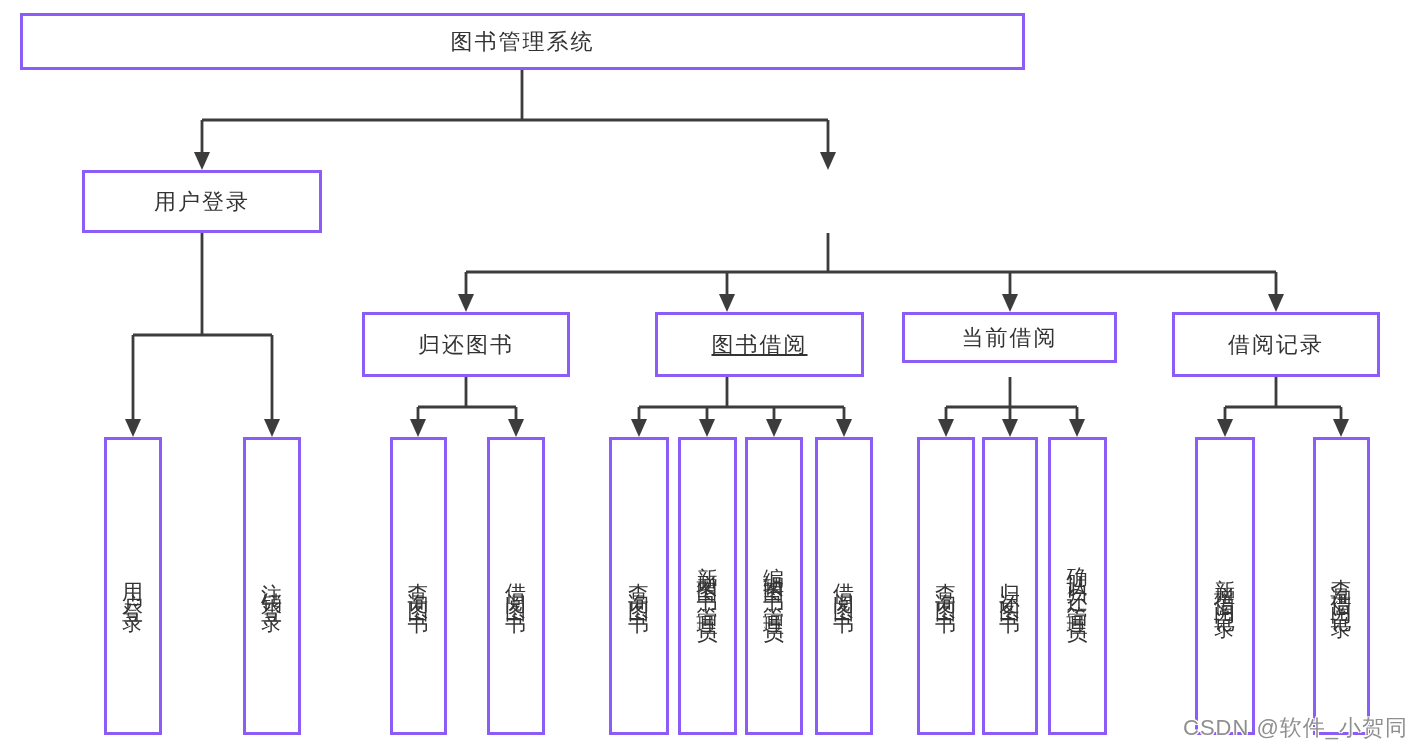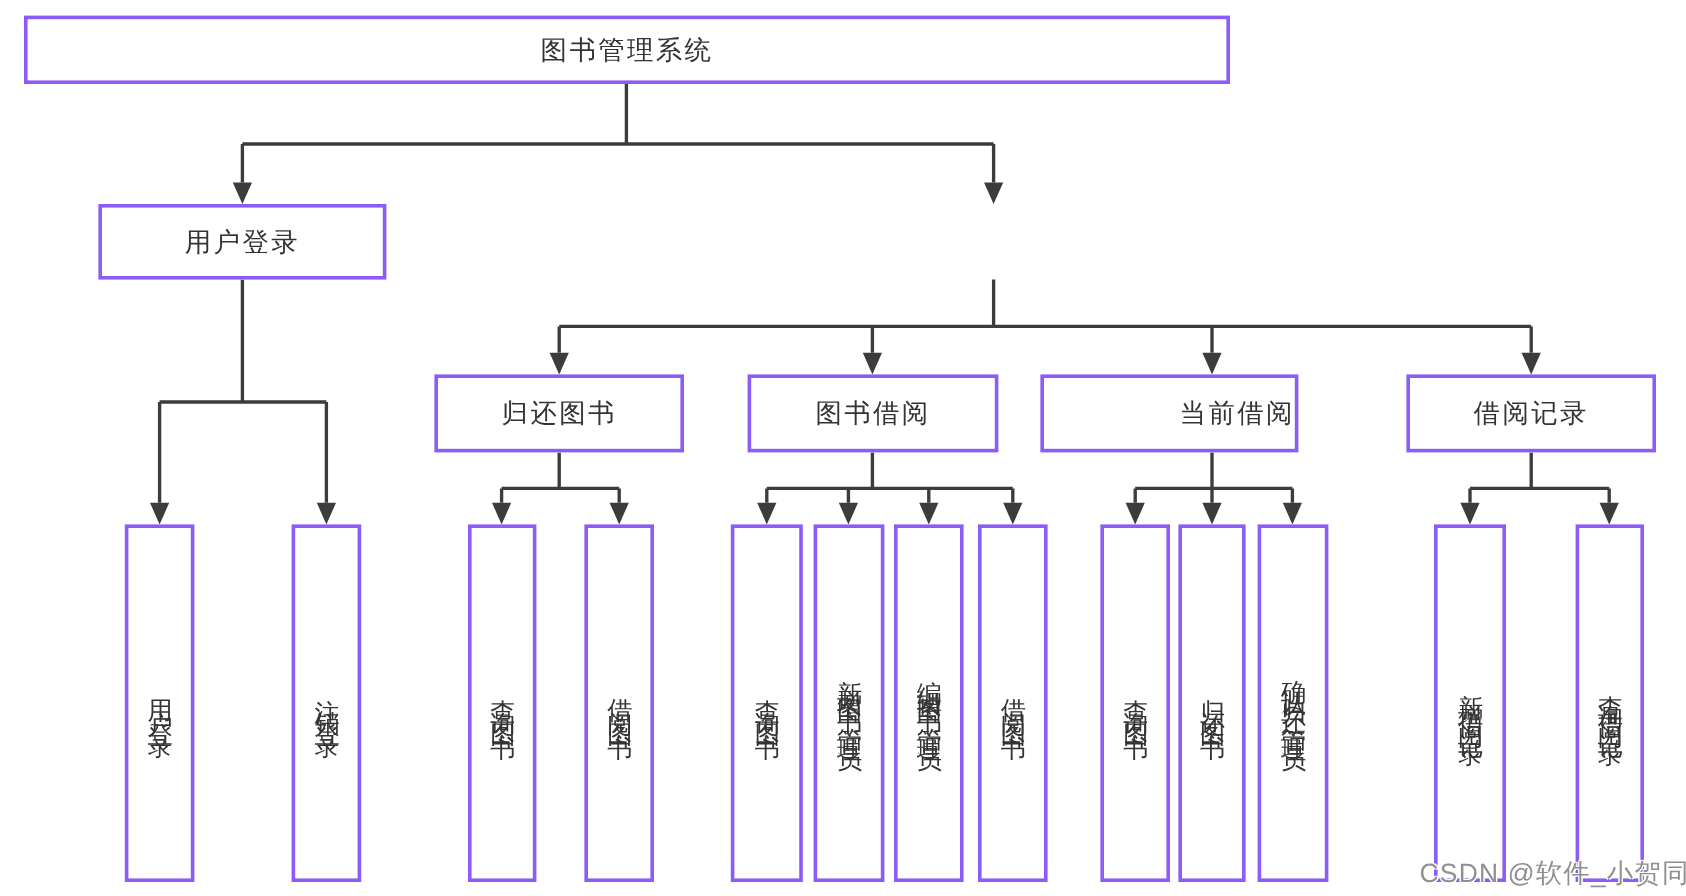--- a/index.html
+++ b/index.html
@@ -105,24 +105,24 @@
     <span>图书管理系统</span>
   </div>
 
   <div class="box h" style="left:82px; top:170px; width:240px; height:63px;">
     <span>用户登录</span>
   </div>
 
   <div class="box h" style="left:362px; top:312px; width:208px; height:65px;">
     <span>归还图书</span>
   </div>
-  <div class="box h" style="left:623px; top:312px; width:209px; height:65px;">
+  <div class="box h" style="left:655px; top:312px; width:209px; height:65px;text-decoration:underline;">
     <span>图书借阅</span>
   </div>
-  <div class="box h" style="left:867px; top:312px; width:215px; height:65px;justify-content:flex-end;">
+  <div class="box h" style="left:902px; top:312px; width:215px; height:51px;">
     <span>当前借阅</span>
   </div>
   <div class="box h" style="left:1172px; top:312px; width:208px; height:65px;">
     <span>借阅记录</span>
   </div>
 
   <div class="box v" style="left:104px; top:437px; width:58px; height:298px;">
     <span>用户登录</span>
   </div>
   <div class="box v" style="left:243px; top:437px; width:58px; height:298px;">

